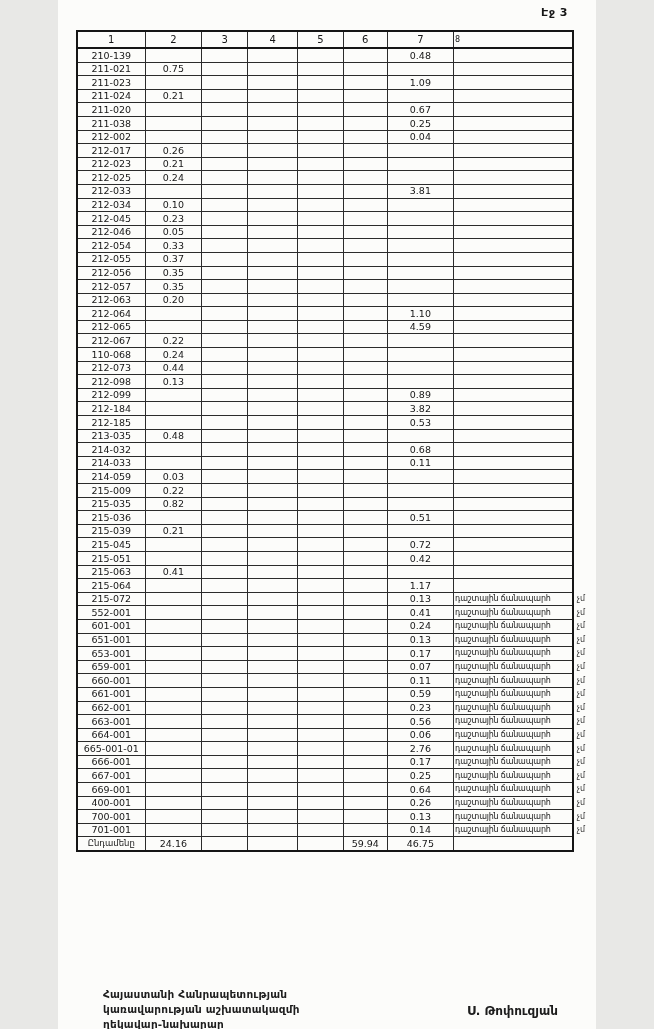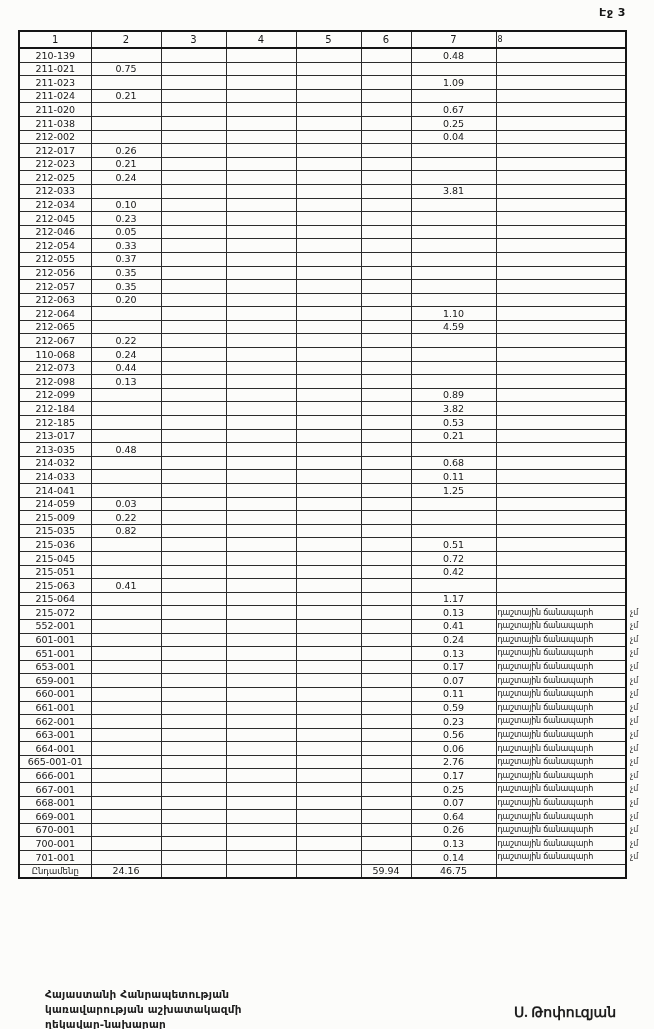--- a/index.html
+++ b/index.html
@@ -1,18 +1,18 @@
 <!DOCTYPE html>
 <html><head>
 <meta charset="utf-8">
 <style>
   html,body { margin:0; padding:0; background:#e8e8e6; }
   .page {
     position:relative;
-    width:654px; height:1029px;
+    width:538px; height:1029px;
     margin:0 auto;
     background:#fcfcfa;
     color:#161616;
     font-family:"DejaVu Sans", sans-serif;
     overflow:hidden;
   }
   .page-label {
     position:absolute; top:6px; right:28px;
     font-size:11px; font-weight:bold; letter-spacing:0.5px;
   }
@@ -52,21 +52,21 @@
     font-weight:normal;
   }
   .sheet-table tfoot .c1 { font-size:8.5px; }
   .footer-block {
     position:absolute; left:45px; top:987px;
     font-size:10.5px; font-weight:bold; line-height:1.45;
     color:#1d1d1d; letter-spacing:0.2px;
   }
   .signature {
     position:absolute; right:38px; top:1004px;
-    font-size:14px; font-weight:bold; color:#1d1d1d;font-family:Liberation Serif, serif;
+    font-size:12px; font-weight:bold; color:#1d1d1d;
   }
 </style>
 </head>
 <body>
 
 <div class="page">
 
   <div class="page-label">Էջ 3</div>
 
   <table class="sheet-table">
@@ -397,31 +397,20 @@
           <td class="c2"></td>
           <td class="c3"></td>
           <td class="c4"></td>
           <td class="c5"></td>
           <td class="c6"></td>
           <td class="c7">0.53</td>
           <td class="c8"></td>
           <td class="cm"></td>
         </tr>
         <tr>
-          <td class="c1">213-017</td>
-          <td class="c2"></td>
-          <td class="c3"></td>
-          <td class="c4"></td>
-          <td class="c5"></td>
-          <td class="c6"></td>
-          <td class="c7">0.21</td>
-          <td class="c8"></td>
-          <td class="cm"></td>
-        </tr>
-        <tr>
           <td class="c1">213-035</td>
           <td class="c2">0.48</td>
           <td class="c3"></td>
           <td class="c4"></td>
           <td class="c5"></td>
           <td class="c6"></td>
           <td class="c7"></td>
           <td class="c8"></td>
           <td class="cm"></td>
         </tr>
@@ -441,31 +430,20 @@
           <td class="c2"></td>
           <td class="c3"></td>
           <td class="c4"></td>
           <td class="c5"></td>
           <td class="c6"></td>
           <td class="c7">0.11</td>
           <td class="c8"></td>
           <td class="cm"></td>
         </tr>
         <tr>
-          <td class="c1">214-041</td>
-          <td class="c2"></td>
-          <td class="c3"></td>
-          <td class="c4"></td>
-          <td class="c5"></td>
-          <td class="c6"></td>
-          <td class="c7">1.25</td>
-          <td class="c8"></td>
-          <td class="cm"></td>
-        </tr>
-        <tr>
           <td class="c1">214-059</td>
           <td class="c2">0.03</td>
           <td class="c3"></td>
           <td class="c4"></td>
           <td class="c5"></td>
           <td class="c6"></td>
           <td class="c7"></td>
           <td class="c8"></td>
           <td class="cm"></td>
         </tr>
@@ -496,20 +474,31 @@
           <td class="c2"></td>
           <td class="c3"></td>
           <td class="c4"></td>
           <td class="c5"></td>
           <td class="c6"></td>
           <td class="c7">0.51</td>
           <td class="c8"></td>
           <td class="cm"></td>
         </tr>
         <tr>
+          <td class="c1">215-039</td>
+          <td class="c2">0.21</td>
+          <td class="c3"></td>
+          <td class="c4"></td>
+          <td class="c5"></td>
+          <td class="c6"></td>
+          <td class="c7"></td>
+          <td class="c8"></td>
+          <td class="cm"></td>
+        </tr>
+        <tr>
           <td class="c1">215-045</td>
           <td class="c2"></td>
           <td class="c3"></td>
           <td class="c4"></td>
           <td class="c5"></td>
           <td class="c6"></td>
           <td class="c7">0.72</td>
           <td class="c8"></td>
           <td class="cm"></td>
         </tr>
@@ -694,43 +683,32 @@
           <td class="c2"></td>
           <td class="c3"></td>
           <td class="c4"></td>
           <td class="c5"></td>
           <td class="c6"></td>
           <td class="c7">0.25</td>
           <td class="c8">դաշտային ճանապարհ</td>
           <td class="cm">չմ</td>
         </tr>
         <tr>
-          <td class="c1">668-001</td>
-          <td class="c2"></td>
-          <td class="c3"></td>
-          <td class="c4"></td>
-          <td class="c5"></td>
-          <td class="c6"></td>
-          <td class="c7">0.07</td>
-          <td class="c8">դաշտային ճանապարհ</td>
-          <td class="cm">չմ</td>
-        </tr>
-        <tr>
           <td class="c1">669-001</td>
           <td class="c2"></td>
           <td class="c3"></td>
           <td class="c4"></td>
           <td class="c5"></td>
           <td class="c6"></td>
           <td class="c7">0.64</td>
           <td class="c8">դաշտային ճանապարհ</td>
           <td class="cm">չմ</td>
         </tr>
         <tr>
-          <td class="c1">670-001</td>
+          <td class="c1">400-001</td>
           <td class="c2"></td>
           <td class="c3"></td>
           <td class="c4"></td>
           <td class="c5"></td>
           <td class="c6"></td>
           <td class="c7">0.26</td>
           <td class="c8">դաշտային ճանապարհ</td>
           <td class="cm">չմ</td>
         </tr>
         <tr>

